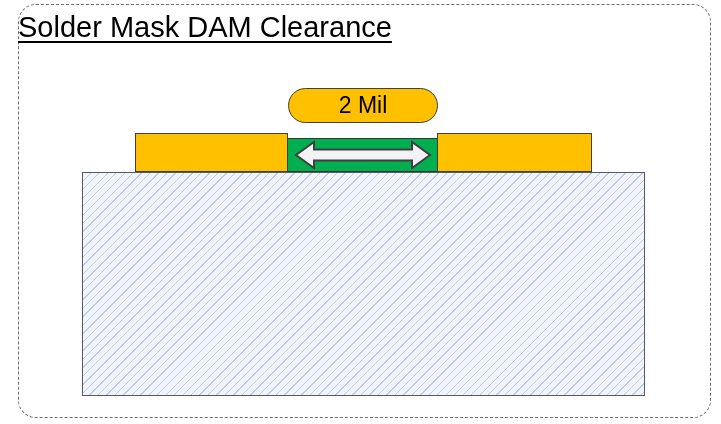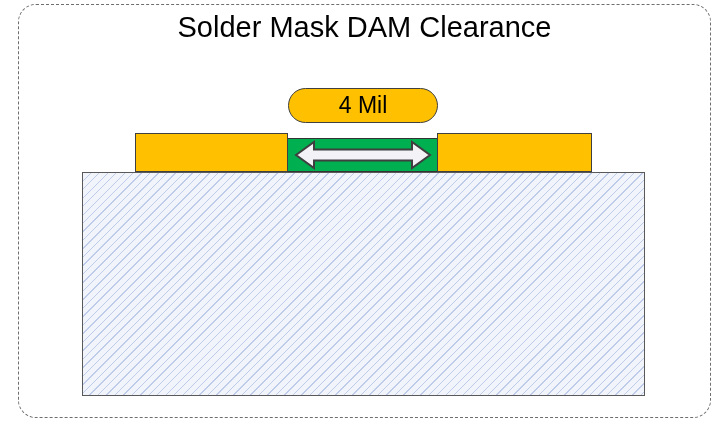--- a/index.html
+++ b/index.html
@@ -26,24 +26,24 @@
     border: 1px dashed #6e6e6e;
     border-radius: 18px;
     background: #ffffff;
     box-sizing: border-box;
   }
   .title {
     position: absolute;
     left: 18px;
     top: 10px;
     width: 693px;
-    text-align: center;
     font-size: 29px;
     line-height: 34px;
     color: #000000;
+    text-decoration: underline;
     text-underline-offset: 4px;
     text-decoration-thickness: 2px;
     white-space: nowrap;
   }
   .pill {
     position: absolute;
     left: 288px;
     top: 88px;
     width: 150px;
     height: 35px;
@@ -105,21 +105,21 @@
 </head>
 <body>
 
 <div class="canvas">
 
   <div class="frame"></div>
 
   <div class="title">Solder Mask DAM Clearance</div>
 
   <div class="pill">
-    <span>4 Mil</span>
+    <span>2 Mil</span>
   </div>
 
   <div class="pad pad-left"></div>
 
   <div class="dam">
     <span>
       <svg width="138" height="30" viewBox="0 0 138 30" xmlns="http://www.w3.org/2000/svg">
         <path d="M2,15 L20,2 L20,9.5 L118,9.5 L118,2 L136,15 L118,28 L118,20.5 L20,20.5 L20,28 Z" fill="#F2F2F7" stroke="#3F3F3F" stroke-width="2" stroke-linejoin="miter"></path>
       </svg>
     </span>

